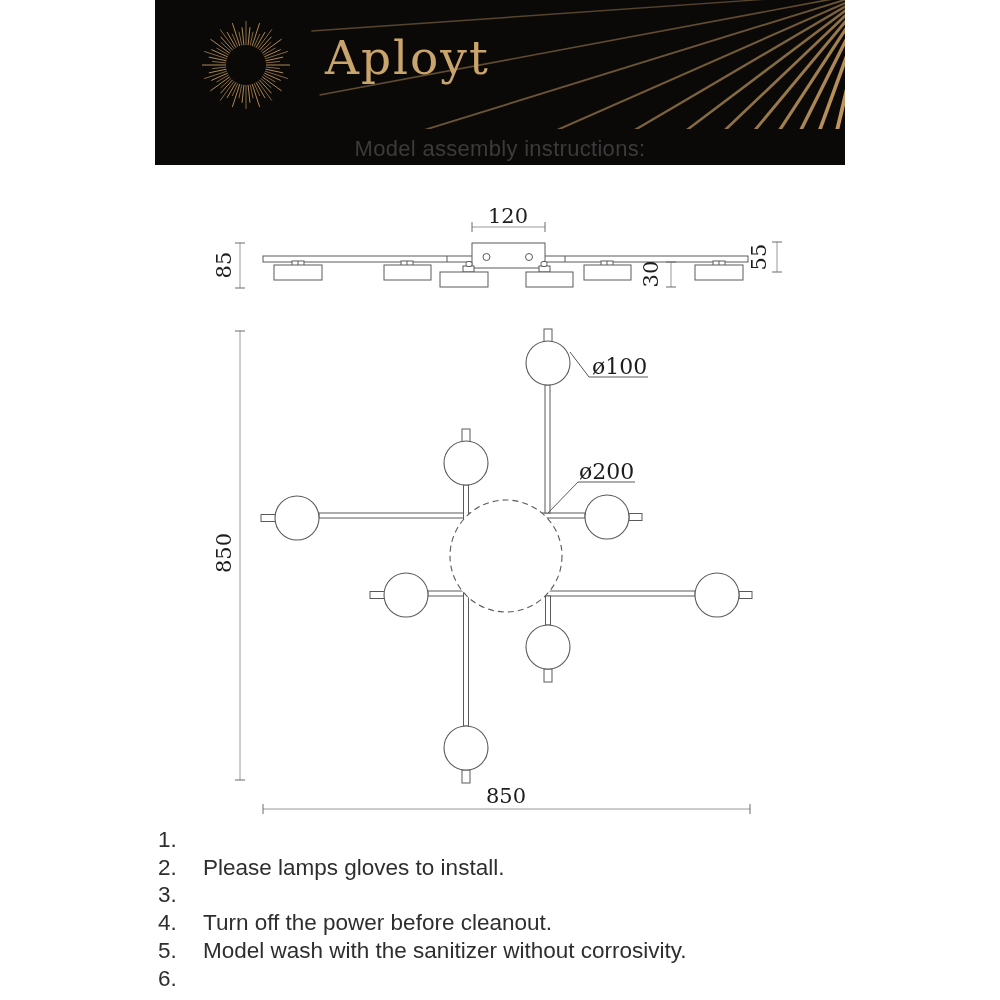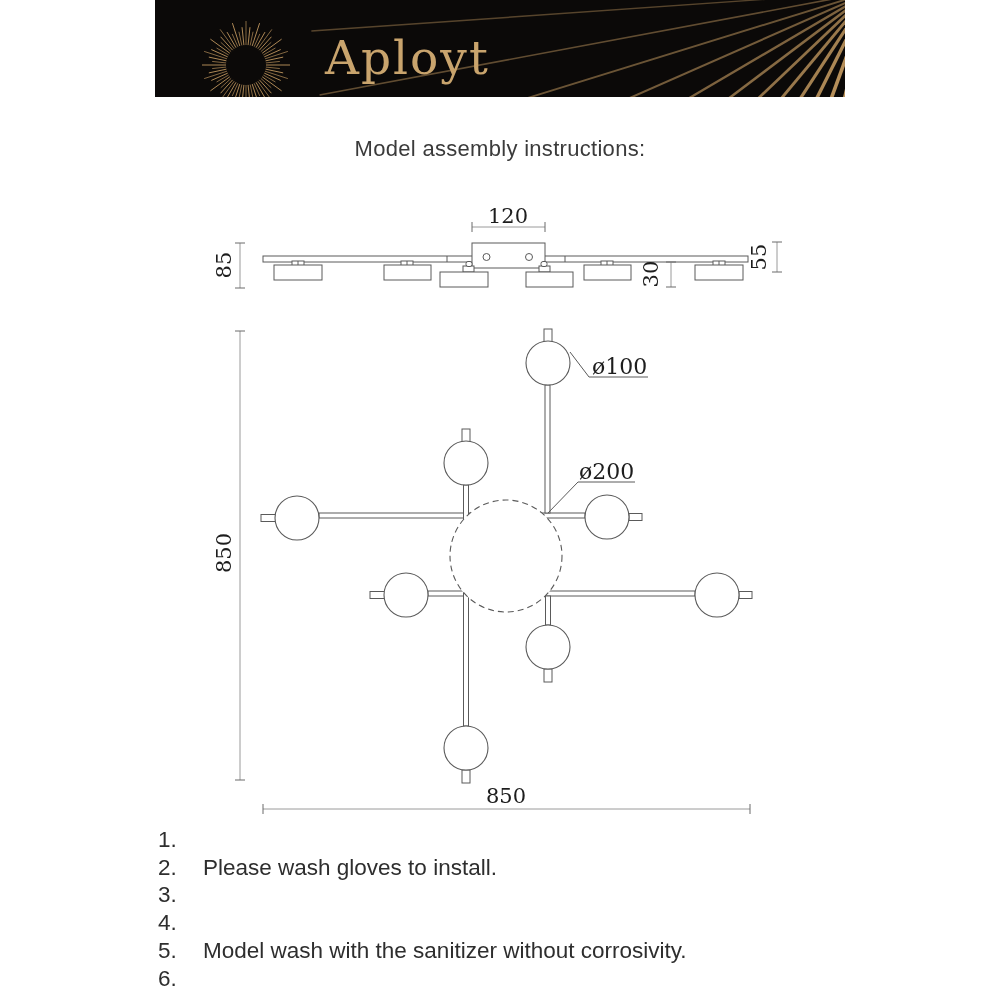--- a/index.html
+++ b/index.html
@@ -1,19 +1,19 @@
 <!DOCTYPE html>
 <html><head>
 <meta charset="utf-8">
 <style>
   html,body{margin:0;padding:0;background:#ffffff;}
   .page{position:relative;width:1000px;height:1000px;background:#ffffff;overflow:hidden;
         font-family:"Liberation Sans",sans-serif;}
   
-  .brand-banner{position:absolute;left:155px;top:0;width:690px;height:97px;
+  .brand-banner{position:absolute;left:155px;top:0;width:690px;height:165px;
                 background:#0b0908;overflow:hidden;}
   .brand-banner svg{position:absolute;top:0;left:0;}
   #fan-rays{left:0;}
   .brand-name{position:absolute;left:170px;top:30px;
               font-family:"DejaVu Serif","Liberation Serif",serif;
               font-size:47px;font-weight:400;letter-spacing:2px;color:#c9a46d;}
   
   .title-block{position:absolute;left:0;top:135px;width:1000px;text-align:center;color:#3b3b3b;}
   .title-line{font-size:22px;line-height:28px;letter-spacing:0.3px;}
   
@@ -250,27 +250,28 @@
       </g>
     </g>
   </svg>
 
   <ol class="instructions">
     <li>
       <span class="num">1.</span>
       </li>
     <li>
       <span class="num">2.</span>
-      <span>Please wash gloves to install.</span>
+      <span>Please lamps gloves to install.</span>
       </li>
     <li>
       <span class="num">3.</span>
       </li>
     <li>
       <span class="num">4.</span>
+      <span>Turn off the power before cleanout.</span>
       </li>
     <li>
       <span class="num">5.</span>
       <span>Model wash with the sanitizer without corrosivity.</span>
       </li>
     <li>
       <span class="num">6.</span>
       </li>
   </ol>
 </div>

